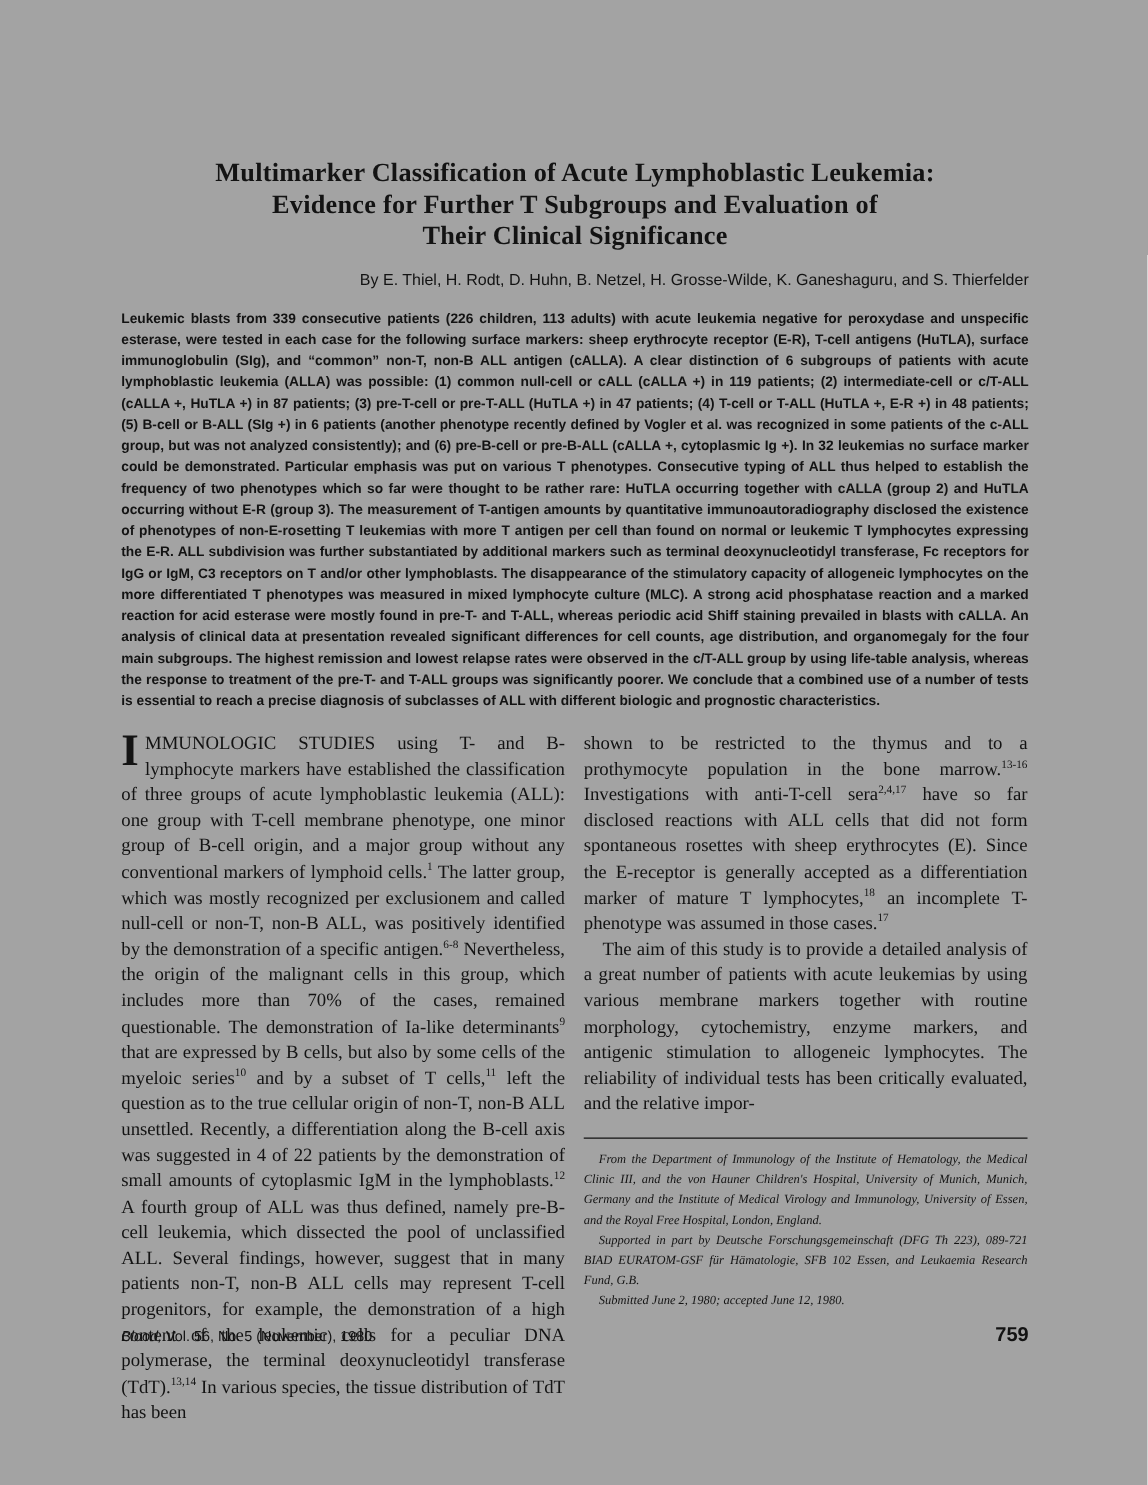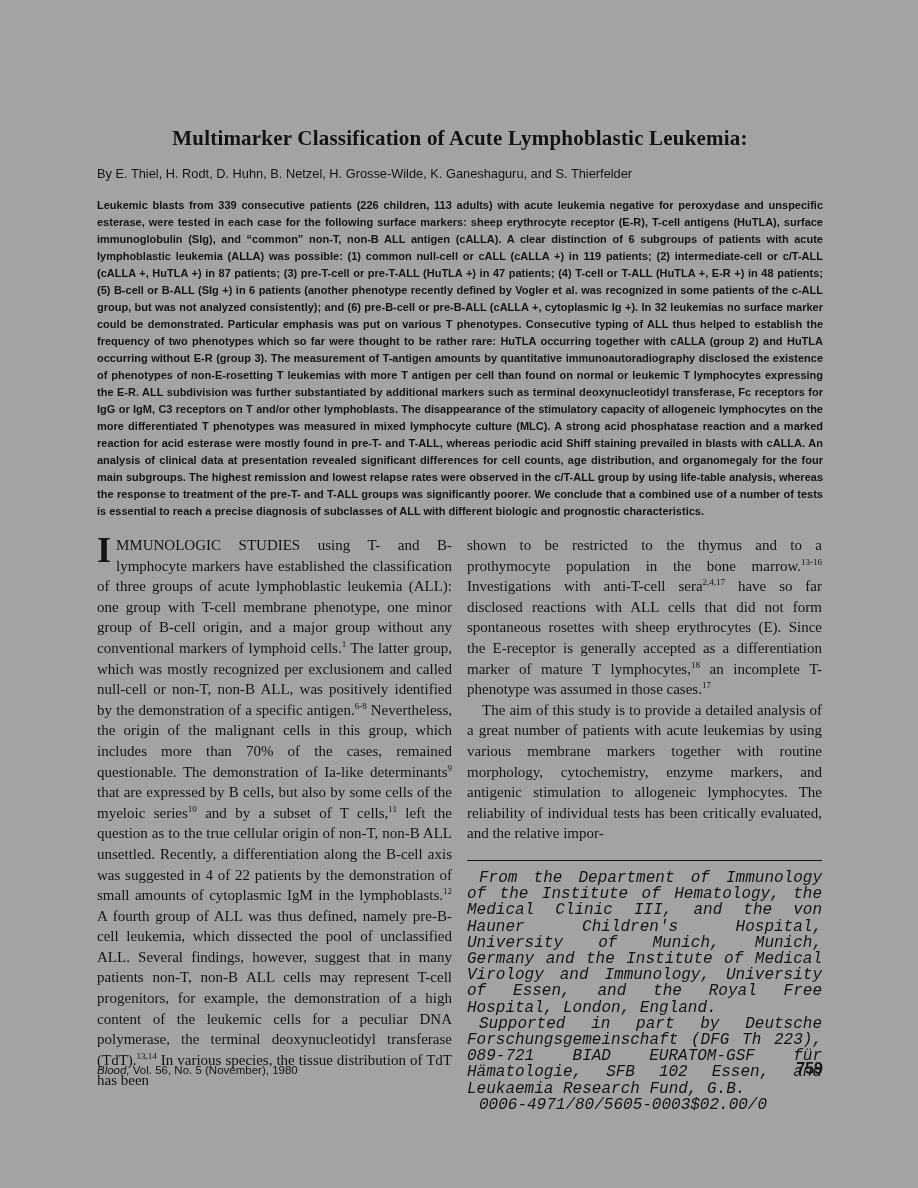--- a/index.html
+++ b/index.html
@@ -21,21 +21,21 @@
     margin-top: 126px;
     text-align: center;
     font-family: "Liberation Serif", serif;
     font-weight: bold;
     font-size: 21px;
     line-height: 25px;
     letter-spacing: 0.2px;
   }
   .byline {
     margin-top: 15px;
-    text-align: left;
+    text-align: right;
     font-family: "Liberation Sans", sans-serif;
     font-size: 12.8px;
   }
   .abstract {
     margin-top: 16px;
     font-family: "Liberation Sans", sans-serif;
     font-weight: bold;
     font-size: 11px;
     line-height: 17px;
     text-align: justify;
@@ -60,23 +60,23 @@
     padding-right: 5px;
   }
   .para-indent { text-indent: 15px; }
   sup { font-size: 0.6em; line-height: 0; }
   .footnote-sep {
     border: none;
     border-top: 1.3px solid #131313;
     margin: 16px 0 9px 0;
   }
   .footnote {
-    font-family: Liberation Mono, monospace;
+    font-family: Liberation Serif, serif;
     font-style: italic;
-    font-size: 16px;
+    font-size: 10px;
     line-height: 16.2px;
     text-align: justify;
   }
   .footnote p { text-indent: 12px; }
   .footer {
     position: absolute;
     left: 97px;
     right: 95px;
     top: 1060px;
     display: flex;
@@ -89,20 +89,22 @@
   .footer .page-number { font-weight: bold; font-size: 16px; }
 </style>
 </head>
 <body>
 
 <div class="page">
   <div class="content">
 
     <div class="title">
       <div>Multimarker Classification of Acute Lymphoblastic Leukemia:</div>
+      <div>Evidence for Further T Subgroups and Evaluation of</div>
+      <div>Their Clinical Significance</div>
     </div>
 
     <div class="byline">By E. Thiel, H. Rodt, D. Huhn, B. Netzel, H. Grosse-Wilde, K. Ganeshaguru, and S. Thierfelder</div>
 
     <p class="abstract">Leukemic blasts from 339 consecutive patients (226 children, 113 adults) with acute leukemia negative for peroxydase and unspecific esterase, were tested in each case for the following surface markers: sheep erythrocyte receptor (E-R), T-cell antigens (HuTLA), surface immunoglobulin (SIg), and “common” non-T, non-B ALL antigen (cALLA). A clear distinction of 6 subgroups of patients with acute lymphoblastic leukemia (ALLA) was possible: (1) common null-cell or cALL (cALLA +) in 119 patients; (2) intermediate-cell or c/T-ALL (cALLA +, HuTLA +) in 87 patients; (3) pre-T-cell or pre-T-ALL (HuTLA +) in 47 patients; (4) T-cell or T-ALL (HuTLA +, E-R +) in 48 patients; (5) B-cell or B-ALL (SIg +) in 6 patients (another phenotype recently defined by Vogler et al. was recognized in some patients of the c-ALL group, but was not analyzed consistently); and (6) pre-B-cell or pre-B-ALL (cALLA +, cytoplasmic Ig +). In 32 leukemias no surface marker could be demonstrated. Particular emphasis was put on various T phenotypes. Consecutive typing of ALL thus helped to establish the frequency of two phenotypes which so far were thought to be rather rare: HuTLA occurring together with cALLA (group 2) and HuTLA occurring without E-R (group 3). The measurement of T-antigen amounts by quantitative immunoautoradiography disclosed the existence of phenotypes of non-E-rosetting T leukemias with more T antigen per cell than found on normal or leukemic T lymphocytes expressing the E-R. ALL subdivision was further substantiated by additional markers such as terminal deoxynucleotidyl transferase, Fc receptors for IgG or IgM, C3 receptors on T and/or other lymphoblasts. The disappearance of the stimulatory capacity of allogeneic lymphocytes on the more differentiated T phenotypes was measured in mixed lymphocyte culture (MLC). A strong acid phosphatase reaction and a marked reaction for acid esterase were mostly found in pre-T- and T-ALL, whereas periodic acid Shiff staining prevailed in blasts with cALLA. An analysis of clinical data at presentation revealed significant differences for cell counts, age distribution, and organomegaly for the four main subgroups. The highest remission and lowest relapse rates were observed in the c/T-ALL group by using life-table analysis, whereas the response to treatment of the pre-T- and T-ALL groups was significantly poorer. We conclude that a combined use of a number of tests is essential to reach a precise diagnosis of subclasses of ALL with different biologic and prognostic characteristics.</p>
 
     <div class="columns">
 
       <div class="col">
         <p><span class="dropcap">I</span><span>MMUNOLOGIC STUDIES using T- and B-lymphocyte markers have established the classification of three groups of acute lymphoblastic leukemia (ALL): one group with T-cell membrane phenotype, one minor group of B-cell origin, and a major group without any conventional markers of lymphoid cells.<sup>1</sup> The latter group, which was mostly recognized per exclusionem and called null-cell or non-T, non-B ALL, was positively identified by the demonstration of a specific antigen.<sup>6-8</sup> Nevertheless, the origin of the malignant cells in this group, which includes more than 70% of the cases, remained questionable. The demonstration of Ia-like determinants<sup>9</sup> that are expressed by B cells, but also by some cells of the myeloic series<sup>10</sup> and by a subset of T cells,<sup>11</sup> left the question as to the true cellular origin of non-T, non-B ALL unsettled. Recently, a differentiation along the B-cell axis was suggested in 4 of 22 patients by the demonstration of small amounts of cytoplasmic IgM in the lymphoblasts.<sup>12</sup> A fourth group of ALL was thus defined, namely pre-B-cell leukemia, which dissected the pool of unclassified ALL. Several findings, however, suggest that in many patients non-T, non-B ALL cells may represent T-cell progenitors, for example, the demonstration of a high content of the leukemic cells for a peculiar DNA polymerase, the terminal deoxynucleotidyl transferase (TdT).<sup>13,14</sup> In various species, the tissue distribution of TdT has been</span></p>
@@ -110,21 +112,21 @@
 
       <div class="col">
         <p>shown to be restricted to the thymus and to a prothymocyte population in the bone marrow.<sup>13-16</sup> Investigations with anti-T-cell sera<sup>2,4,17</sup> have so far disclosed reactions with ALL cells that did not form spontaneous rosettes with sheep erythrocytes (E). Since the E-receptor is generally accepted as a differentiation marker of mature T lymphocytes,<sup>18</sup> an incomplete T-phenotype was assumed in those cases.<sup>17</sup></p>
         <p class="para-indent">The aim of this study is to provide a detailed analysis of a great number of patients with acute leukemias by using various membrane markers together with routine morphology, cytochemistry, enzyme markers, and antigenic stimulation to allogeneic lymphocytes. The reliability of individual tests has been critically evaluated, and the relative impor-</p>
 
         <hr class="footnote-sep">
 
         <div class="footnote">
           <p>From the Department of Immunology of the Institute of Hematology, the Medical Clinic III, and the von Hauner Children's Hospital, University of Munich, Munich, Germany and the Institute of Medical Virology and Immunology, University of Essen, and the Royal Free Hospital, London, England.</p>
           <p>Supported in part by Deutsche Forschungsgemeinschaft (DFG Th 223), 089-721 BIAD EURATOM-GSF für Hämatologie, SFB 102 Essen, and Leukaemia Research Fund, G.B.</p>
-          <p>0006-4971/80/5605-0003$02.00/0</p>
+          <p>Submitted June 2, 1980; accepted June 12, 1980.</p>
         </div>
       </div>
 
     </div>
   </div>
 
   <div class="footer">
     <div><span class="journal-italic">Blood,</span><span> Vol. 56, No. 5 (November), 1980</span></div>
     <div class="page-number">759</div>
   </div>

